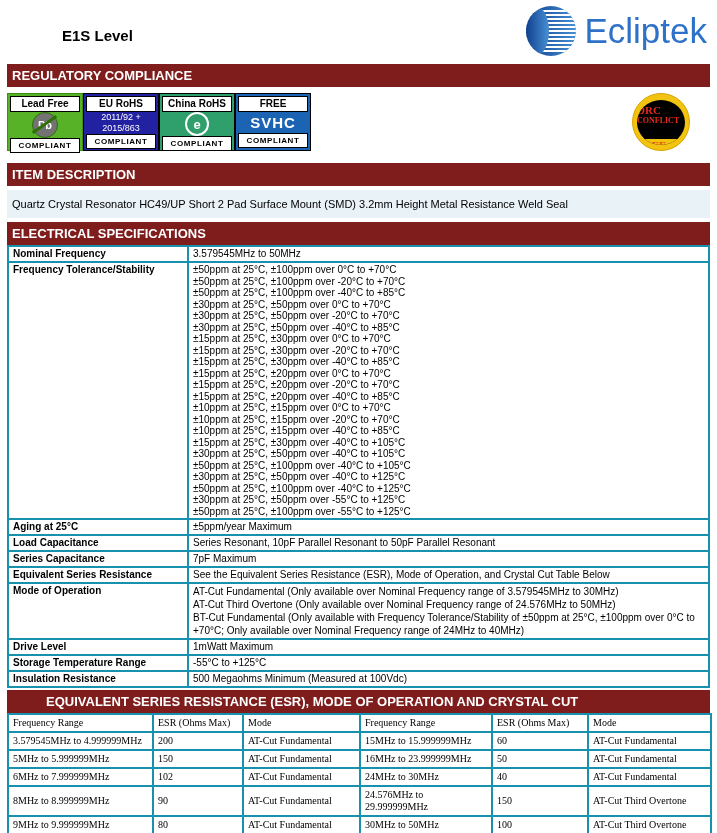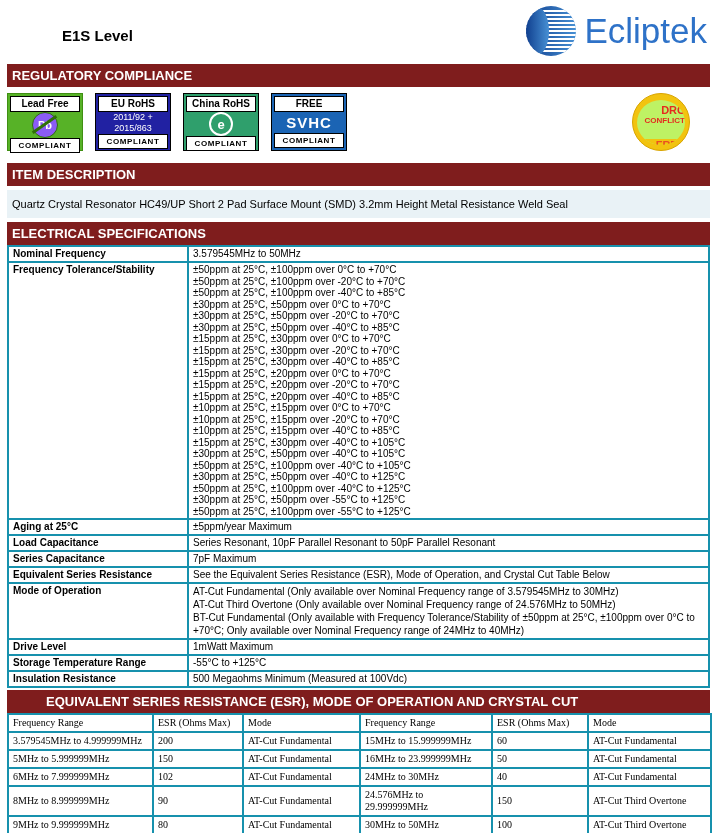--- a/index.html
+++ b/index.html
@@ -18,39 +18,39 @@
   
   .banner {
     margin:0 7px; background:#7f1d1d; color:#fff;
     font-weight:bold; font-size:13px; padding:4px 0 4px 5px;
   }
   .banner.mt6 { margin-top:8px; }
   .banner.mt4 { margin-top:4px; }
   .banner.mt2 { margin-top:2px;padding-left:39px; }
 
   
-  .badges { margin:4px 7px 0; height:62px; position:relative; display:flex; gap:12px; padding-top:2px; }
+  .badges { margin:4px 7px 0; height:62px; position:relative; display:flex; gap:0; padding-top:2px; }
   .badge { width:76px; height:58px; box-sizing:border-box; display:flex; flex-direction:column; padding:2px; }
   .badge .top { background:#fff; border:1px solid #000; font-weight:bold; font-size:10px; text-align:center; line-height:12px; padding:1px 0; }
   .badge .mid { flex:1; display:flex; align-items:center; justify-content:center; flex-direction:column; }
   .badge .bottom { background:#fff; border:1px solid #000; font-weight:bold; font-size:8px; letter-spacing:0.6px; text-align:center; line-height:11px; padding:1px 0; }
   .badge.leadfree { background:#57B227; border:1px solid #3F8F12; }
-  .pb-icon { width:24px; height:24px; border-radius:50%; background:#8b5cf6; border:1px solid #2F6F08;
+  .pb-icon { width:24px; height:24px; border-radius:50%; background:#737373; border:1px solid #2F6F08;
              color:#fff; font-weight:bold; font-size:11px; display:flex; align-items:center; justify-content:center; position:relative; }
   .pb-icon::after { content:""; position:absolute; left:-3px; top:10px; width:29px; height:3px; background:#2F6F08; transform:rotate(-35deg); }
   .badge.eurohs { background:#2121A2; border:1px solid #000; }
   .eurohs-line { font-size:9px; line-height:11px; color:#fff; text-align:center; }
   .badge.chinarohs { background:#2F9F6C; border:1px solid #000; }
   .china-icon { width:24px; height:24px; border-radius:50%; border:2px solid #fff; box-sizing:border-box;
                 color:#fff; font-weight:bold; font-size:13px; display:flex; align-items:center; justify-content:center; }
   .badge.reach { background:#1B64B4; border:1px solid #000; }
   .svhc { color:#fff; font-weight:bold; font-size:15px; letter-spacing:1px; }
   .drc { position:absolute; right:20px; top:2px; width:58px; height:58px; border-radius:50%;
          background:#F2C30F; border:1px solid #D9A400; display:flex; align-items:center; justify-content:center; box-sizing:border-box; }
-  .drc-inner { width:48px; height:45px; border-radius:50%; background:#bef264; overflow:hidden; text-align:right; }
+  .drc-inner { width:48px; height:45px; border-radius:50%; background:#000000; overflow:hidden; text-align:left;font-family:Liberation Serif, serif; }
   .drc-l1 { color:#E52B1E; font-weight:bold; font-size:11px; line-height:12px; margin-top:4px; }
   .drc-l2 { color:#E52B1E; font-weight:bold; font-size:8px; line-height:10px; }
   .drc-l3 { background:#F2C30F; color:#EA4F21; font-weight:bold; font-size:11px; line-height:13px; margin-top:13px; }
 
   
   .desc { margin:4px 7px; background:#E9F2F6; font-size:11px; padding:8px 5px; }
 
   
   table { border-collapse:collapse; table-layout:fixed; }
   .spec-table { margin:0 7px; width:703px; }

